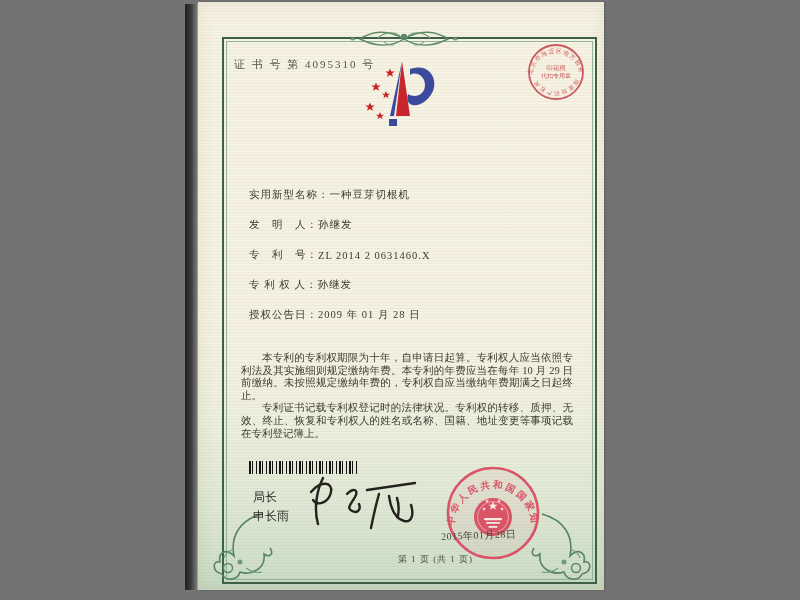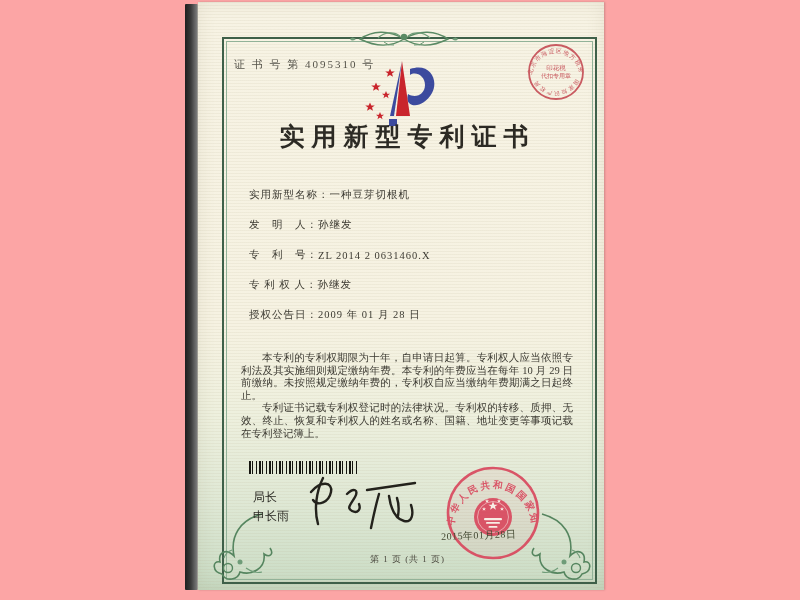--- a/index.html
+++ b/index.html
@@ -1,17 +1,17 @@
 <!DOCTYPE html>
 <html><head>
 <meta charset="utf-8">
 <style>
   html,body{margin:0;padding:0;width:800px;height:600px;background:#ffffff;overflow:hidden;
     font-family:"Liberation Serif","DejaVu Serif",serif;}
-  .stage{position:relative;width:800px;height:600px;background:#fca5a5;}
+  .stage{position:relative;width:800px;height:600px;background:#737373;}
   
   .scan-edge{position:absolute;left:185px;top:4px;width:13px;height:586px;
     background:linear-gradient(90deg,#1f1f1f,#3a3a3a 45%,#777 90%,#b5b2a6);border-radius:1px;}
   
   .paper{position:absolute;left:198px;top:2px;width:406px;height:588px;
     background:
       repeating-linear-gradient(180deg,rgba(180,172,140,.12) 0 1px,rgba(0,0,0,0) 1px 3px),
       linear-gradient(180deg,#f7f3e4 0%,#f6f2e2 55%,#eef0de 70%,#dfe8d5 85%,#cfdfc9 96%,#c7dac2 100%);
     box-shadow:inset 0 0 18px rgba(120,110,70,.12), 1px 0 2px rgba(0,0,0,.18);}
   
@@ -32,21 +32,21 @@
   .barcode{position:absolute;left:51px;top:459px;width:109px;height:13px;
     background:repeating-linear-gradient(90deg,#15150f 0 2px,transparent 2px 3px,#15150f 3px 4px,transparent 4px 7px,#15150f 7px 8px,transparent 8px 10px);}
   .signoff{position:absolute;left:55px;top:486px;font-size:12px;color:#2b2a24;
     font-family:"Liberation Sans","DejaVu Sans",sans-serif;font-weight:normal;line-height:19px;}
   .signature{position:absolute;left:103px;top:468px;width:122px;height:62px;}
   .seal{position:absolute;left:247px;top:463px;width:96px;height:96px;opacity:.92;}
   .seal-date{position:absolute;left:243px;top:526px;width:110px;font-size:10px;color:#41462f;
     letter-spacing:.5px;transform:rotate(-2deg);font-family:"Liberation Serif",serif;}
   .tax-stamp{position:absolute;left:329px;top:41px;width:58px;height:58px;opacity:.85;}
   .footer{position:absolute;left:24px;top:551px;width:371px;text-align:center;
-    font-size:9px;letter-spacing:1px;color:#4c4a40;}
+    font-size:9px;letter-spacing:1px;color:#4c4a40;padding-left:28px;}
   .ornament-top{position:absolute;left:150px;top:23px;width:112px;height:28px;}
   .corner{position:absolute;width:62px;height:72px;}
   .corner.bl{left:14px;top:508px;}
   .corner.br{left:332px;top:508px;transform:scaleX(-1);}
 </style>
 </head>
 <body>
 
 <div class="stage">
   <div class="scan-edge"></div>
@@ -101,21 +101,20 @@
       <text font-size="6" fill="#c2414b" letter-spacing="1">
         <textPath href="#taxTop" startOffset="2">北京市海淀区地方税务局</textPath>
       </text>
       <text font-size="5.5" fill="#c2414b" letter-spacing="1.5">
         <textPath href="#taxBot" startOffset="3">国家知识产权局</textPath>
       </text>
       <text x="29" y="27" text-anchor="middle" font-size="6.5" fill="#c2414b">印花税</text>
       <text x="29" y="35" text-anchor="middle" font-size="6" fill="#c2414b">代扣专用章</text>
     </svg>
 
-    <div class="title">实用新型专利证书</div>
 
     <div class="fields">
       <div class="frow">
           <span class="flabel">实用新型名称：</span>
           <span class="fvalue">一种豆芽切根机</span>
         </div>
       <div class="frow">
           <span class="flabel">发　明　人：</span>
           <span class="fvalue">孙继发</span>
         </div>

